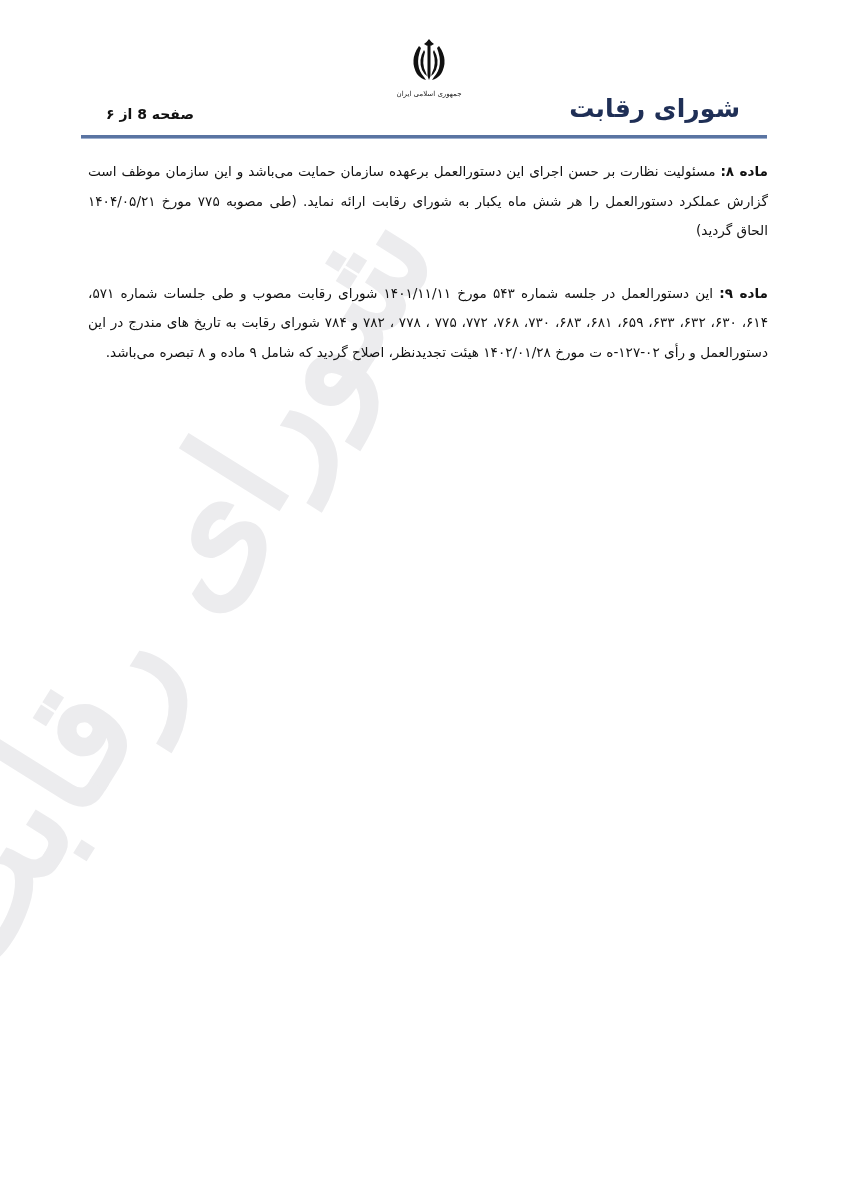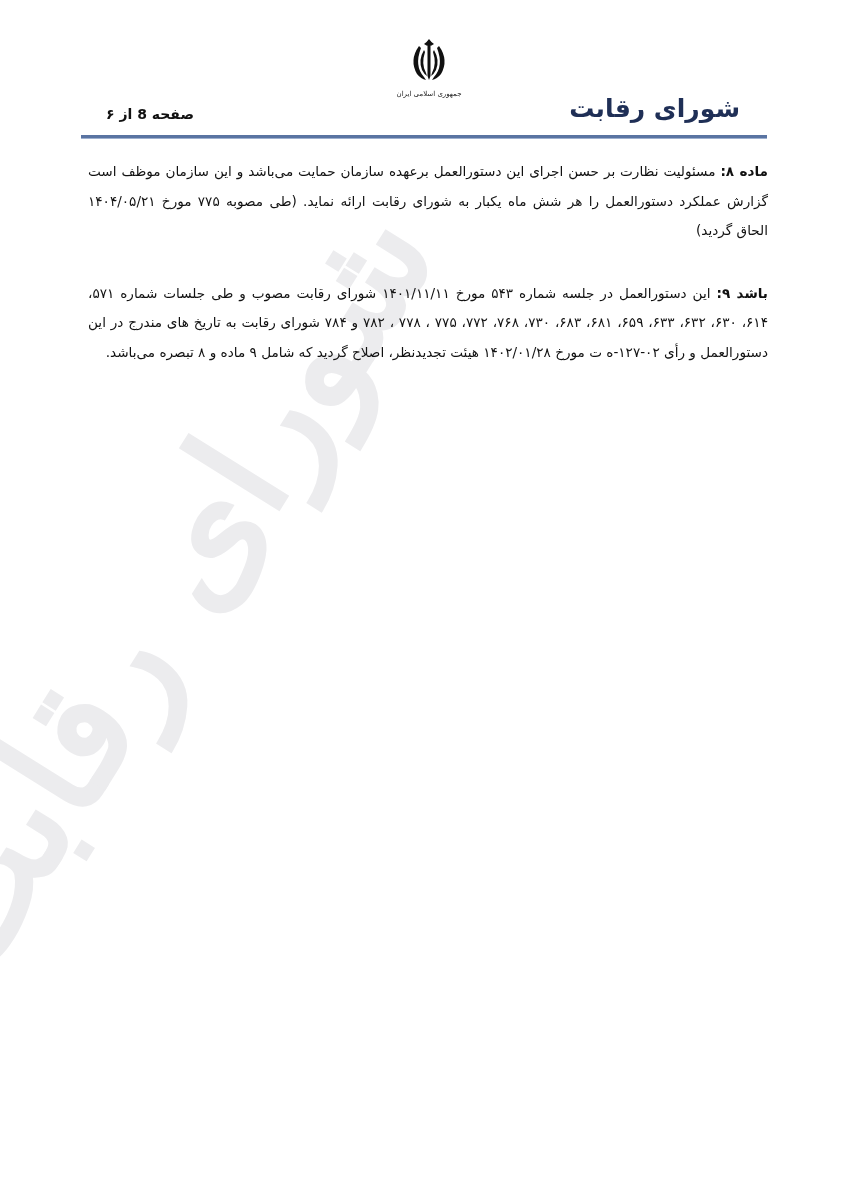--- a/index.html
+++ b/index.html
@@ -126,17 +126,17 @@
   <div class="header-page">صفحه 8 از ۶</div>
   <div class="header-rule"></div>
 
   <div class="watermark-text">شورای رقابت</div>
 
   <div class="content">
     <p class="article">
       <span class="article-label">ماده ۸:</span><span> مسئولیت نظارت بر حسن اجرای این دستورالعمل برعهده سازمان حمایت می‌باشد و این سازمان موظف است گزارش عملکرد دستورالعمل را هر شش ماه یکبار به شورای رقابت ارائه نماید. (طی مصوبه ۷۷۵ مورخ ۱۴۰۴/۰۵/۲۱ الحاق گردید)</span>
     </p>
     <p class="article">
-      <span class="article-label">باشد ۹:</span><span> این دستورالعمل در جلسه شماره ۵۴۳ مورخ ۱۴۰۱/۱۱/۱۱ شورای رقابت مصوب و طی جلسات شماره ۵۷۱، ۶۱۴، ۶۳۰، ۶۳۲، ۶۳۳، ۶۵۹، ۶۸۱، ۶۸۳، ۷۳۰، ۷۶۸، ۷۷۲، ۷۷۵ ، ۷۷۸ ، ۷۸۲ و ۷۸۴ شورای رقابت به تاریخ های مندرج در این دستورالعمل و رأی ۰۲-۱۲۷-ه ت مورخ ۱۴۰۲/۰۱/۲۸ هیئت تجدیدنظر، اصلاح گردید که شامل ۹ ماده و ۸ تبصره می‌باشد.</span>
+      <span class="article-label">ماده ۹:</span><span> این دستورالعمل در جلسه شماره ۵۴۳ مورخ ۱۴۰۱/۱۱/۱۱ شورای رقابت مصوب و طی جلسات شماره ۵۷۱، ۶۱۴، ۶۳۰، ۶۳۲، ۶۳۳، ۶۵۹، ۶۸۱، ۶۸۳، ۷۳۰، ۷۶۸، ۷۷۲، ۷۷۵ ، ۷۷۸ ، ۷۸۲ و ۷۸۴ شورای رقابت به تاریخ های مندرج در این دستورالعمل و رأی ۰۲-۱۲۷-ه ت مورخ ۱۴۰۲/۰۱/۲۸ هیئت تجدیدنظر، اصلاح گردید که شامل ۹ ماده و ۸ تبصره می‌باشد.</span>
     </p>
   </div>
 
 </div>
 
 </body></html>

